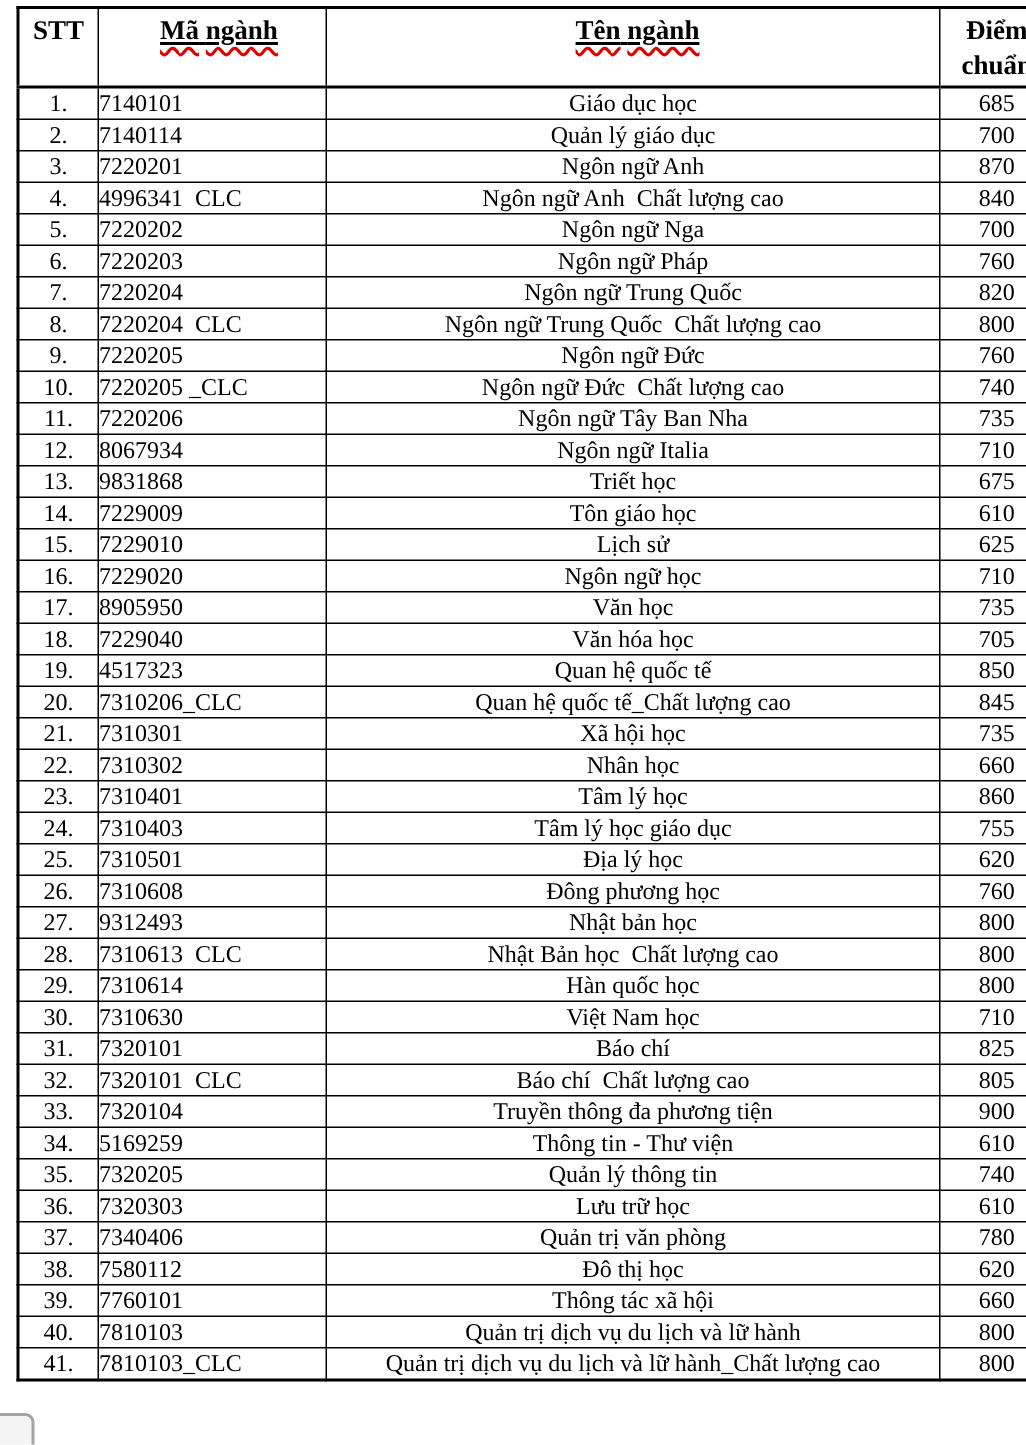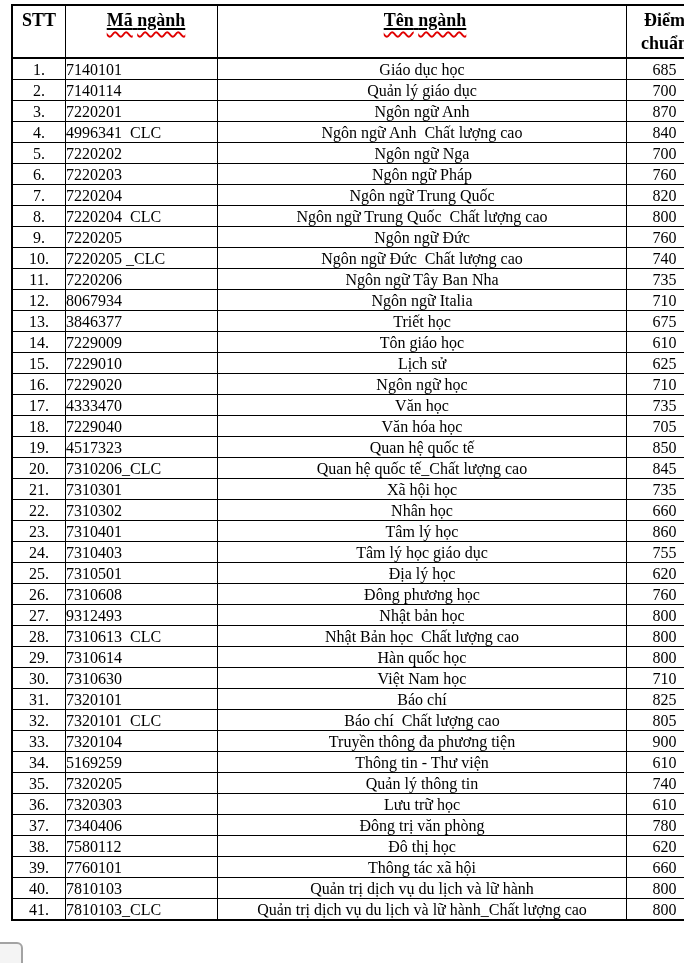--- a/index.html
+++ b/index.html
@@ -161,21 +161,21 @@
           <td class="col-score">735</td>
         </tr>
         <tr>
           <td class="col-stt">12.</td>
           <td class="col-code">8067934</td>
           <td class="col-name">Ngôn ngữ Italia</td>
           <td class="col-score">710</td>
         </tr>
         <tr>
           <td class="col-stt">13.</td>
-          <td class="col-code">3846377</td>
+          <td class="col-code">9831868</td>
           <td class="col-name">Triết học</td>
           <td class="col-score">675</td>
         </tr>
         <tr>
           <td class="col-stt">14.</td>
           <td class="col-code">7229009</td>
           <td class="col-name">Tôn giáo học</td>
           <td class="col-score">610</td>
         </tr>
         <tr>
@@ -185,21 +185,21 @@
           <td class="col-score">625</td>
         </tr>
         <tr>
           <td class="col-stt">16.</td>
           <td class="col-code">7229020</td>
           <td class="col-name">Ngôn ngữ học</td>
           <td class="col-score">710</td>
         </tr>
         <tr>
           <td class="col-stt">17.</td>
-          <td class="col-code">4333470</td>
+          <td class="col-code">8905950</td>
           <td class="col-name">Văn học</td>
           <td class="col-score">735</td>
         </tr>
         <tr>
           <td class="col-stt">18.</td>
           <td class="col-code">7229040</td>
           <td class="col-name">Văn hóa học</td>
           <td class="col-score">705</td>
         </tr>
         <tr>
@@ -306,21 +306,21 @@
         </tr>
         <tr>
           <td class="col-stt">36.</td>
           <td class="col-code">7320303</td>
           <td class="col-name">Lưu trữ học</td>
           <td class="col-score">610</td>
         </tr>
         <tr>
           <td class="col-stt">37.</td>
           <td class="col-code">7340406</td>
-          <td class="col-name">Đông trị văn phòng</td>
+          <td class="col-name">Quản trị văn phòng</td>
           <td class="col-score">780</td>
         </tr>
         <tr>
           <td class="col-stt">38.</td>
           <td class="col-code">7580112</td>
           <td class="col-name">Đô thị học</td>
           <td class="col-score">620</td>
         </tr>
         <tr>
           <td class="col-stt">39.</td>

